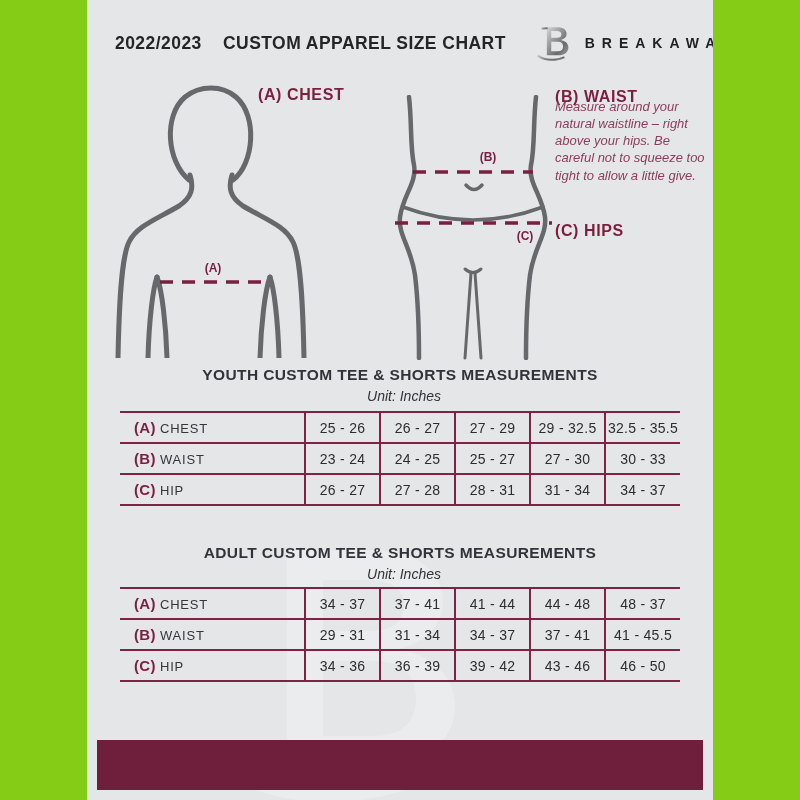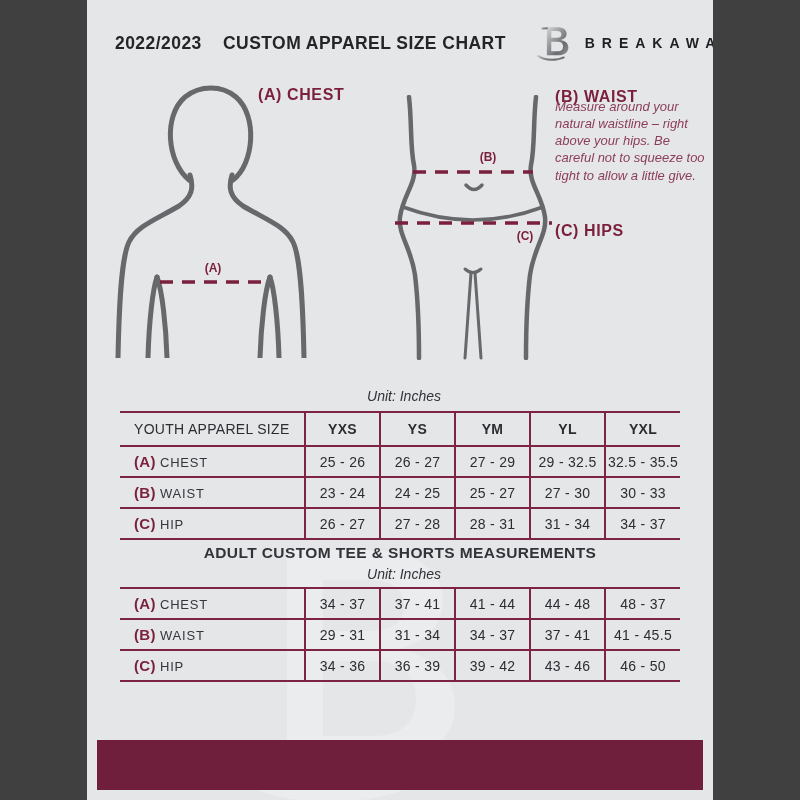--- a/index.html
+++ b/index.html
@@ -1,19 +1,19 @@
 <!DOCTYPE html>
 <html><head>
 <meta charset="utf-8">
 <style>
   * { margin:0; padding:0; box-sizing:border-box; }
   html,body { width:800px; height:800px; }
   body { font-family:"Liberation Sans", sans-serif; background:#000; position:relative; }
 
-  .stage { position:absolute; left:0; top:0; width:800px; height:800px; background:#404040; overflow:hidden; }
+  .stage { position:absolute; left:0; top:0; width:800px; height:800px; background:#84cc16; overflow:hidden; }
   .page  { position:absolute; left:87px; top:0; width:626px; height:800px; background:#e5e6e8; overflow:hidden; }
 
   
   .hdr { position:absolute; left:0; top:20px; width:626px; height:46px;
          display:flex; align-items:center; padding:0 24px 0 28px; }
   .hdr-year, .hdr-title { font-weight:bold; font-size:19px; letter-spacing:.5px; color:#242528;
          transform:scaleX(.92); transform-origin:left center; white-space:nowrap; }
   .hdr-sep { width:2px; height:20px; background:#2a2b2e; margin:0 12px 0 2px; }
   .hdr-right { margin-left:auto; display:flex; align-items:center; gap:10px; }
   .brand { font-weight:bold; font-size:14px; letter-spacing:7px; color:#1f2023; white-space:nowrap; }
@@ -117,40 +117,33 @@
     <text x="140" y="145" text-anchor="middle" font-size="12" font-weight="bold" fill="#7a1f3c">(C)</text>
   </svg>
 
   <div class="sec-head" style="left:171px; top:86px;">(A) CHEST</div>
 
   <div class="sec-head" style="left:468px; top:88px;">(B) WAIST</div>
   <div class="sec-text" style="left:468px; top:98px; width:150px;">Measure around your natural waistline – right above your hips. Be careful not to squeeze too tight to allow a little give.</div>
 
   <div class="sec-head" style="left:468px; top:222px;">(C) HIPS</div>
 
+  <div class="tbl-title" style="top:366px;">YOUTH CUSTOM TEE &amp; SHORTS MEASUREMENTS</div>
   <div class="tbl-unit" style="top:388px;">Unit: Inches</div>
 
   <table class="size" style="top:411px;">
     <colgroup>
           <col style="width:185px">
           <col style="width:75px">
           <col style="width:75px">
           <col style="width:75px">
           <col style="width:75px">
           <col style="width:75px">
         </colgroup>
     <tbody>
-          <tr class="hrow">
-      <td class="first col-label">YOUTH APPAREL SIZE</td>
-      <td class="col-size">YXS</td>
-      <td class="col-size">YS</td>
-      <td class="col-size">YM</td>
-      <td class="col-size">YL</td>
-      <td class="col-size">YXL</td>
-    </tr>
     <tr>
       <td class="first"><span class="row-prefix">(A)</span> <span class="row-name">CHEST</span></td>
       <td>25 - 26</td>
       <td>26 - 27</td>
       <td>27 - 29</td>
       <td>29 - 32.5</td>
       <td>32.5 - 35.5</td>
     </tr>
     <tr>
       <td class="first"><span class="row-prefix">(B)</span> <span class="row-name">WAIST</span></td>

